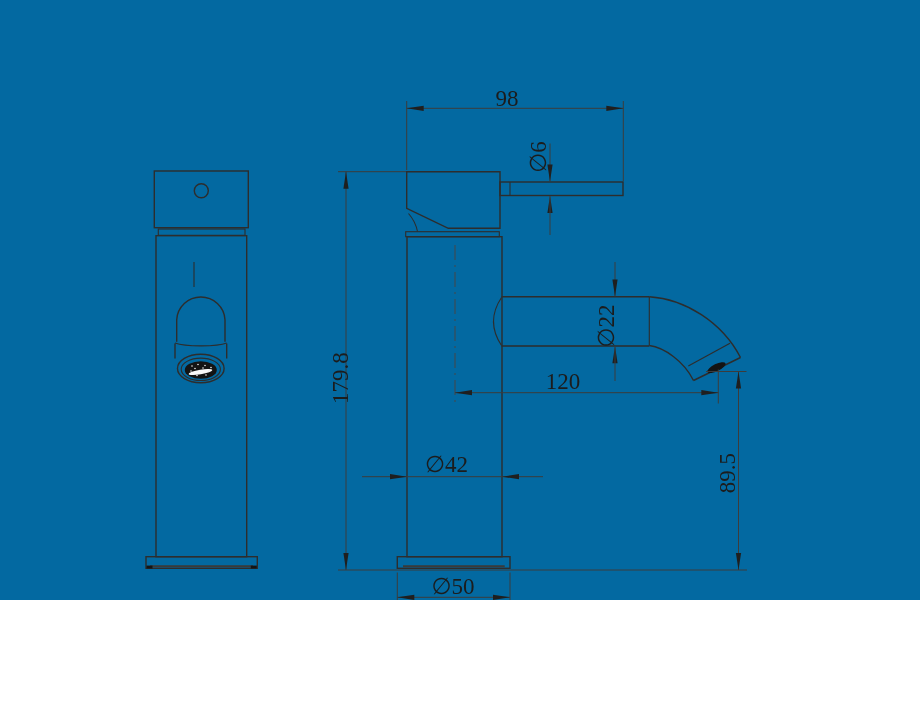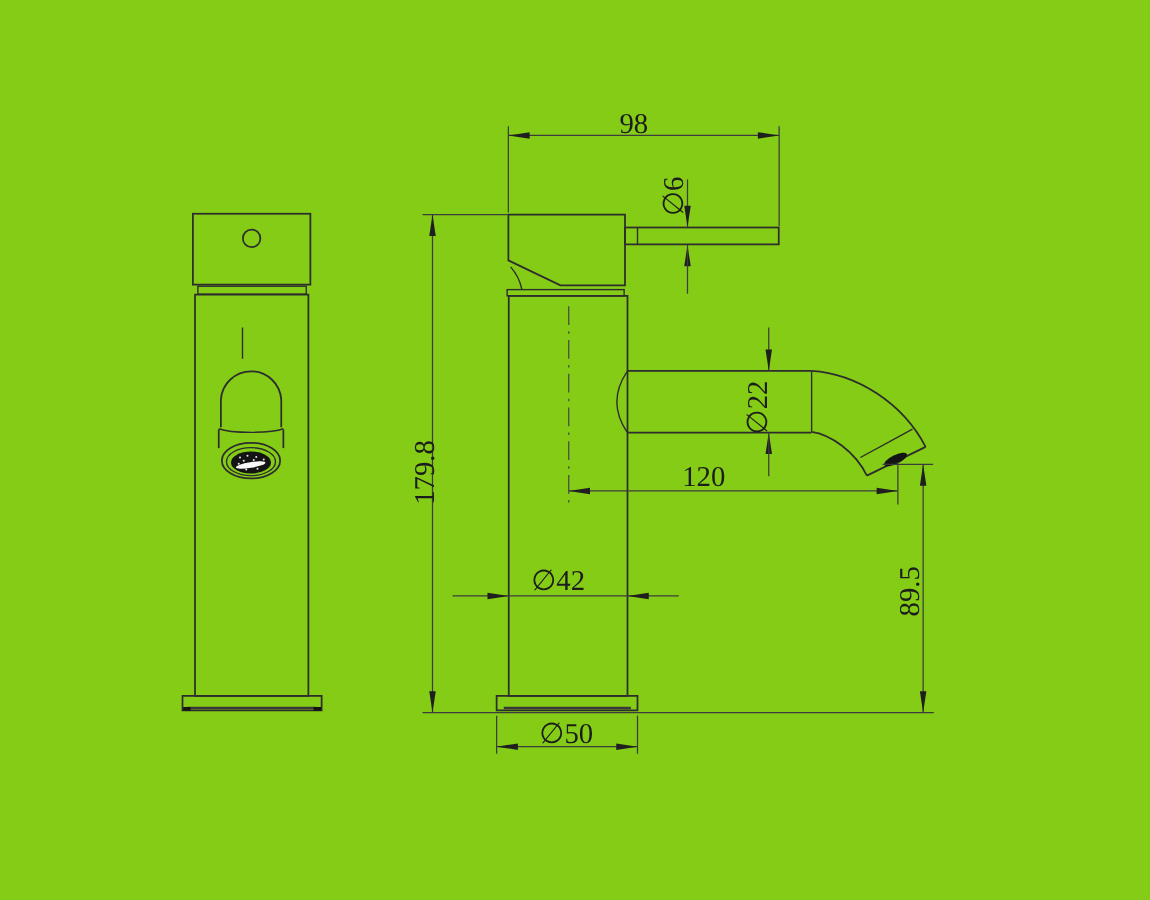--- a/index.html
+++ b/index.html
@@ -1,16 +1,16 @@
 <!DOCTYPE html>
 <html><head>
 <meta charset="utf-8">
 <style>
   html,body{margin:0;padding:0;background:#fff;}
-  .canvas{position:relative;width:920px;height:720px;background:#84cc16;overflow:hidden;}
+  .canvas{position:relative;width:920px;height:600px;background:#0369a1;overflow:hidden;}
   svg{position:absolute;left:0;top:0;}
   text{font-family:"Liberation Serif","DejaVu Serif",serif;fill:#1c1c1c;}
   .dim-text{font-size:23px;}
   .obj{stroke:#2d2d2d;stroke-width:1.4;fill:none;}
   .obj-thin{stroke:#2d2d2d;stroke-width:1.1;fill:none;}
   .dim{stroke:#3c3c3c;stroke-width:1;fill:none;}
   .arrow{fill:#1f1f1f;stroke:none;}
   .cl{stroke:#474747;stroke-width:1;fill:none;stroke-dasharray:15 5 2 5;}
   .dark{fill:#141414;stroke:none;}
 </style>

